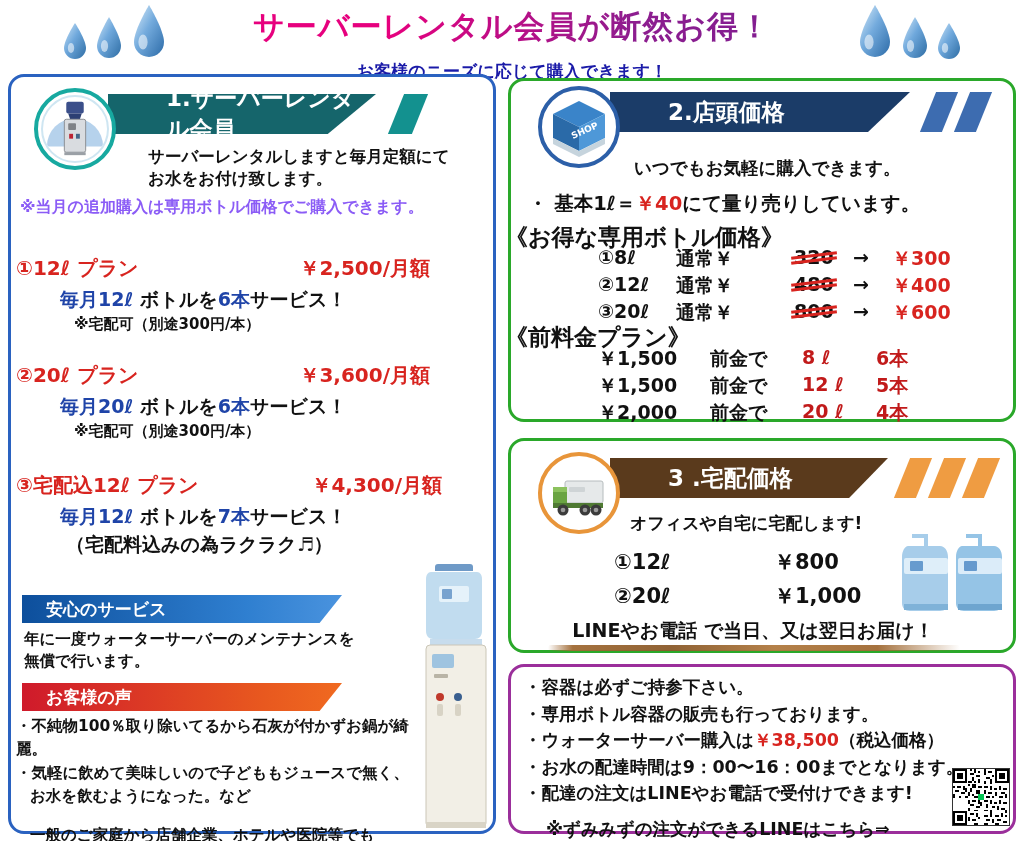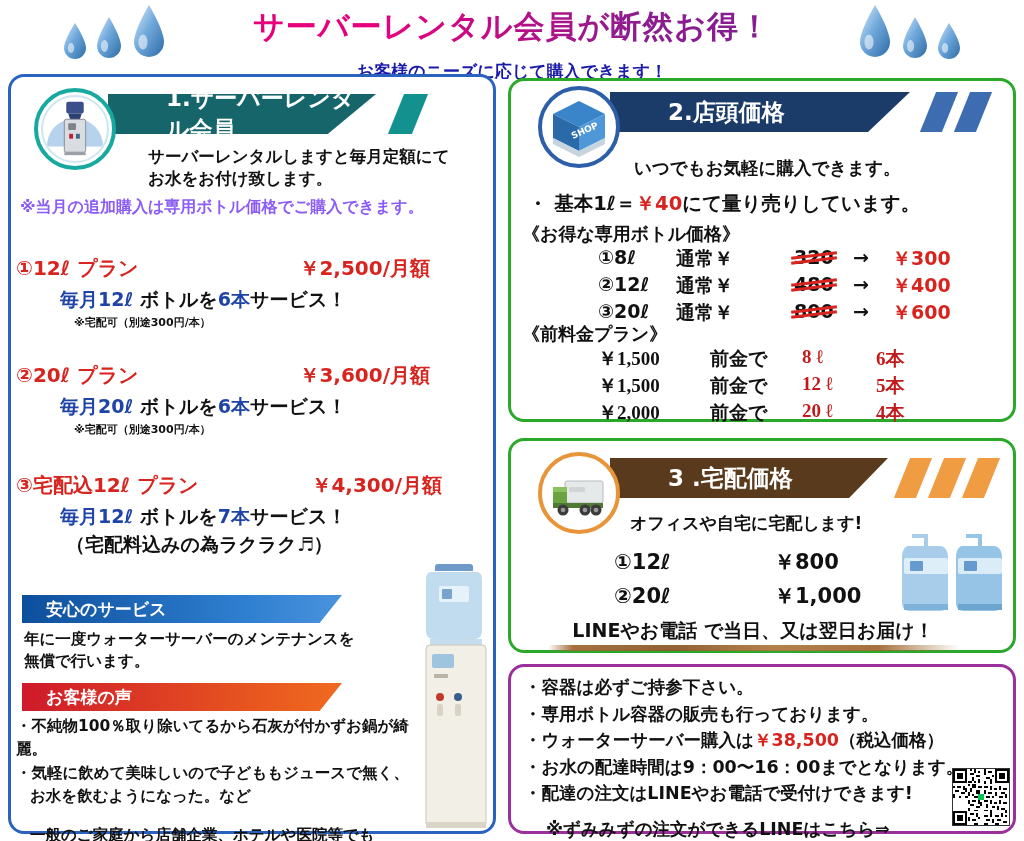--- a/index.html
+++ b/index.html
@@ -87,21 +87,21 @@
   .plan { position:absolute; left:16px; width:470px; }
   .plan-1 { top:255px; }
   .plan-2 { top:362px; }
   .plan-3 { top:472px; }
   .plan-row1 { display:flex; align-items:baseline; font-size:20px; font-weight:bold; color:#d8241f; }
   .plan-name { white-space:nowrap; }
   .plan-price { margin-left:auto; padding-right:56px; white-space:nowrap; }
   .plan-3 .plan-row1 .plan-price { padding-right:44px; }
   .plan-row2 { margin-top:5px; padding-left:44px; font-size:19px; font-weight:bold; color:#111; }
   .plan-row2 .blue { color:#1f44a8; }
-  .plan-row3 { margin-top:2px; padding-left:58px; font-size:11px; font-weight:bold; color:#111; }
+  .plan-row3 { margin-top:2px; padding-left:58px; font-size:15px; font-weight:bold; color:#111; }
   .plan-3 .plan-row3 { padding-left:50px; font-size:19px; }
 
   .lbl-bar { position:absolute; height:28px; color:#fff; font-size:17px; font-weight:bold;
              display:flex; align-items:center; padding-left:24px;
              clip-path: polygon(0 0, 100% 0, 93% 100%, 0 100%); }
   .lbl-safe { left:22px; top:595px; width:320px;
               background:linear-gradient(90deg,#0d4f9c 0%, #2f7fd0 70%, #4a93de 100%); }
   .lbl-voice { left:22px; top:683px; width:320px;
                background:linear-gradient(90deg,#cf1a2b 0%, #e8581f 75%, #f06a20 100%); }
 
@@ -111,27 +111,27 @@
                 font-size:15.5px; font-weight:bold; color:#111; line-height:1.5; }
   .voice-body .gap { display:block; height:16px; }
   .voice-body .indent { padding-left:14px; display:block; }
 
   .server-img { position:absolute; left:412px; top:556px; width:84px; height:278px; }
 
   
   .shop-lead { position:absolute; left:634px; top:156px; font-size:17.5px; font-weight:bold; color:#111; }
   .shop-basic { position:absolute; left:528px; top:190px; font-size:19.5px; font-weight:bold; color:#111; }
   .shop-basic .red { color:#d8241f; }
-  .shop-subhead { position:absolute; left:522px; font-size:18px; font-weight:bold; color:#111;font-family:Liberation Mono, monospace; }
+  .shop-subhead { position:absolute; left:505px; font-size:23px; font-weight:bold; color:#111;font-family:Liberation Mono, monospace; }
   .sh-bottle { top:222px; }
   .sh-prepay { top:322px; }
 
   .ptable { position:absolute; left:598px; }
   .ptable.bottle { top:246px; }
-  .ptable.prepay { top:346px;font-family:Liberation Serif, serif; }
+  .ptable.prepay { top:346px; }
   .prow { display:flex; align-items:flex-start; font-size:19px; font-weight:bold; color:#111;
           height:27px; }
   .prow .c-no { width:78px; white-space:nowrap; }
   .prow .c-label { width:118px; white-space:nowrap; }
   .prow .c-old { width:36px; text-align:left; position:relative; white-space:nowrap; }
   .prow .c-old .strike { position:relative; }
   .prow .c-old .strike::before, .prow .c-old .strike::after {
      content:""; position:absolute; left:-3px; right:-3px; height:2.5px; background:#d8241f; }
   .prow .c-old .strike::before { top:38%; transform: rotate(-7deg); }
   .prow .c-old .strike::after  { top:60%; transform: rotate(-7deg); }

